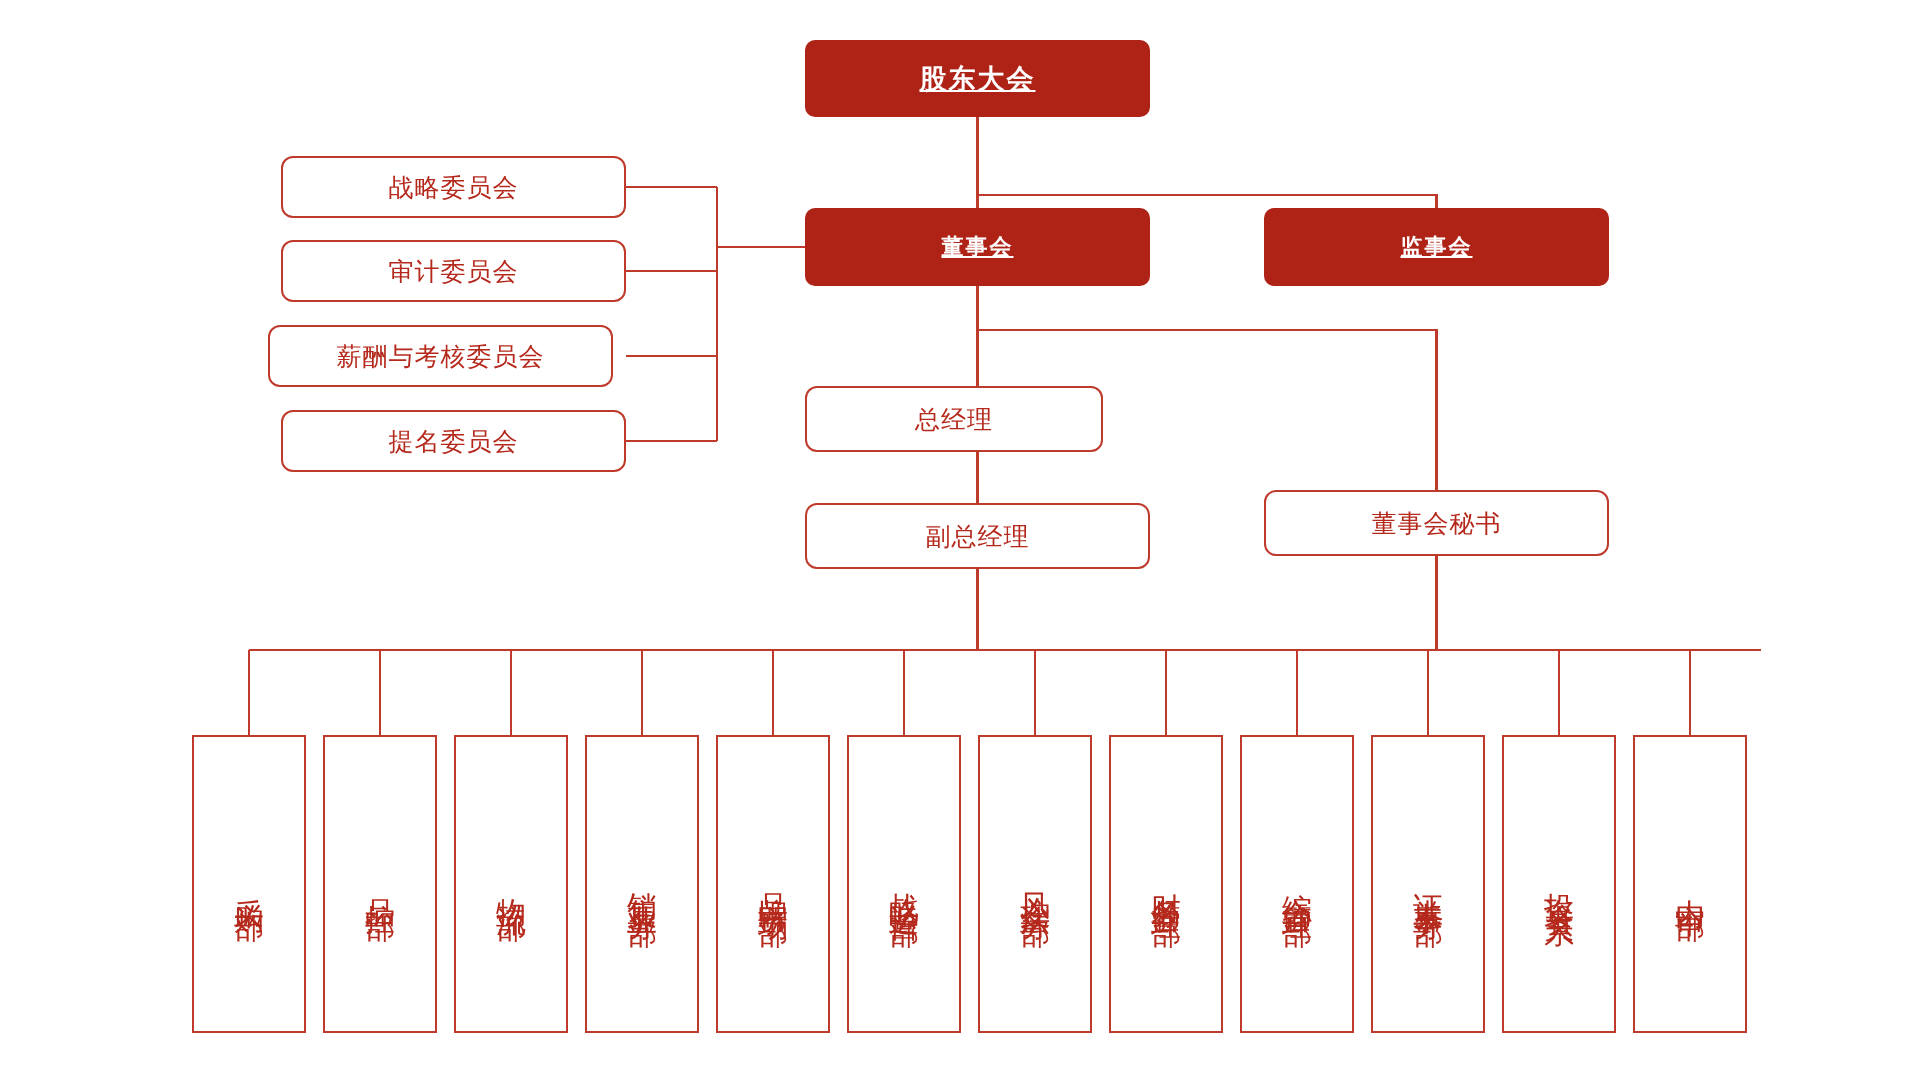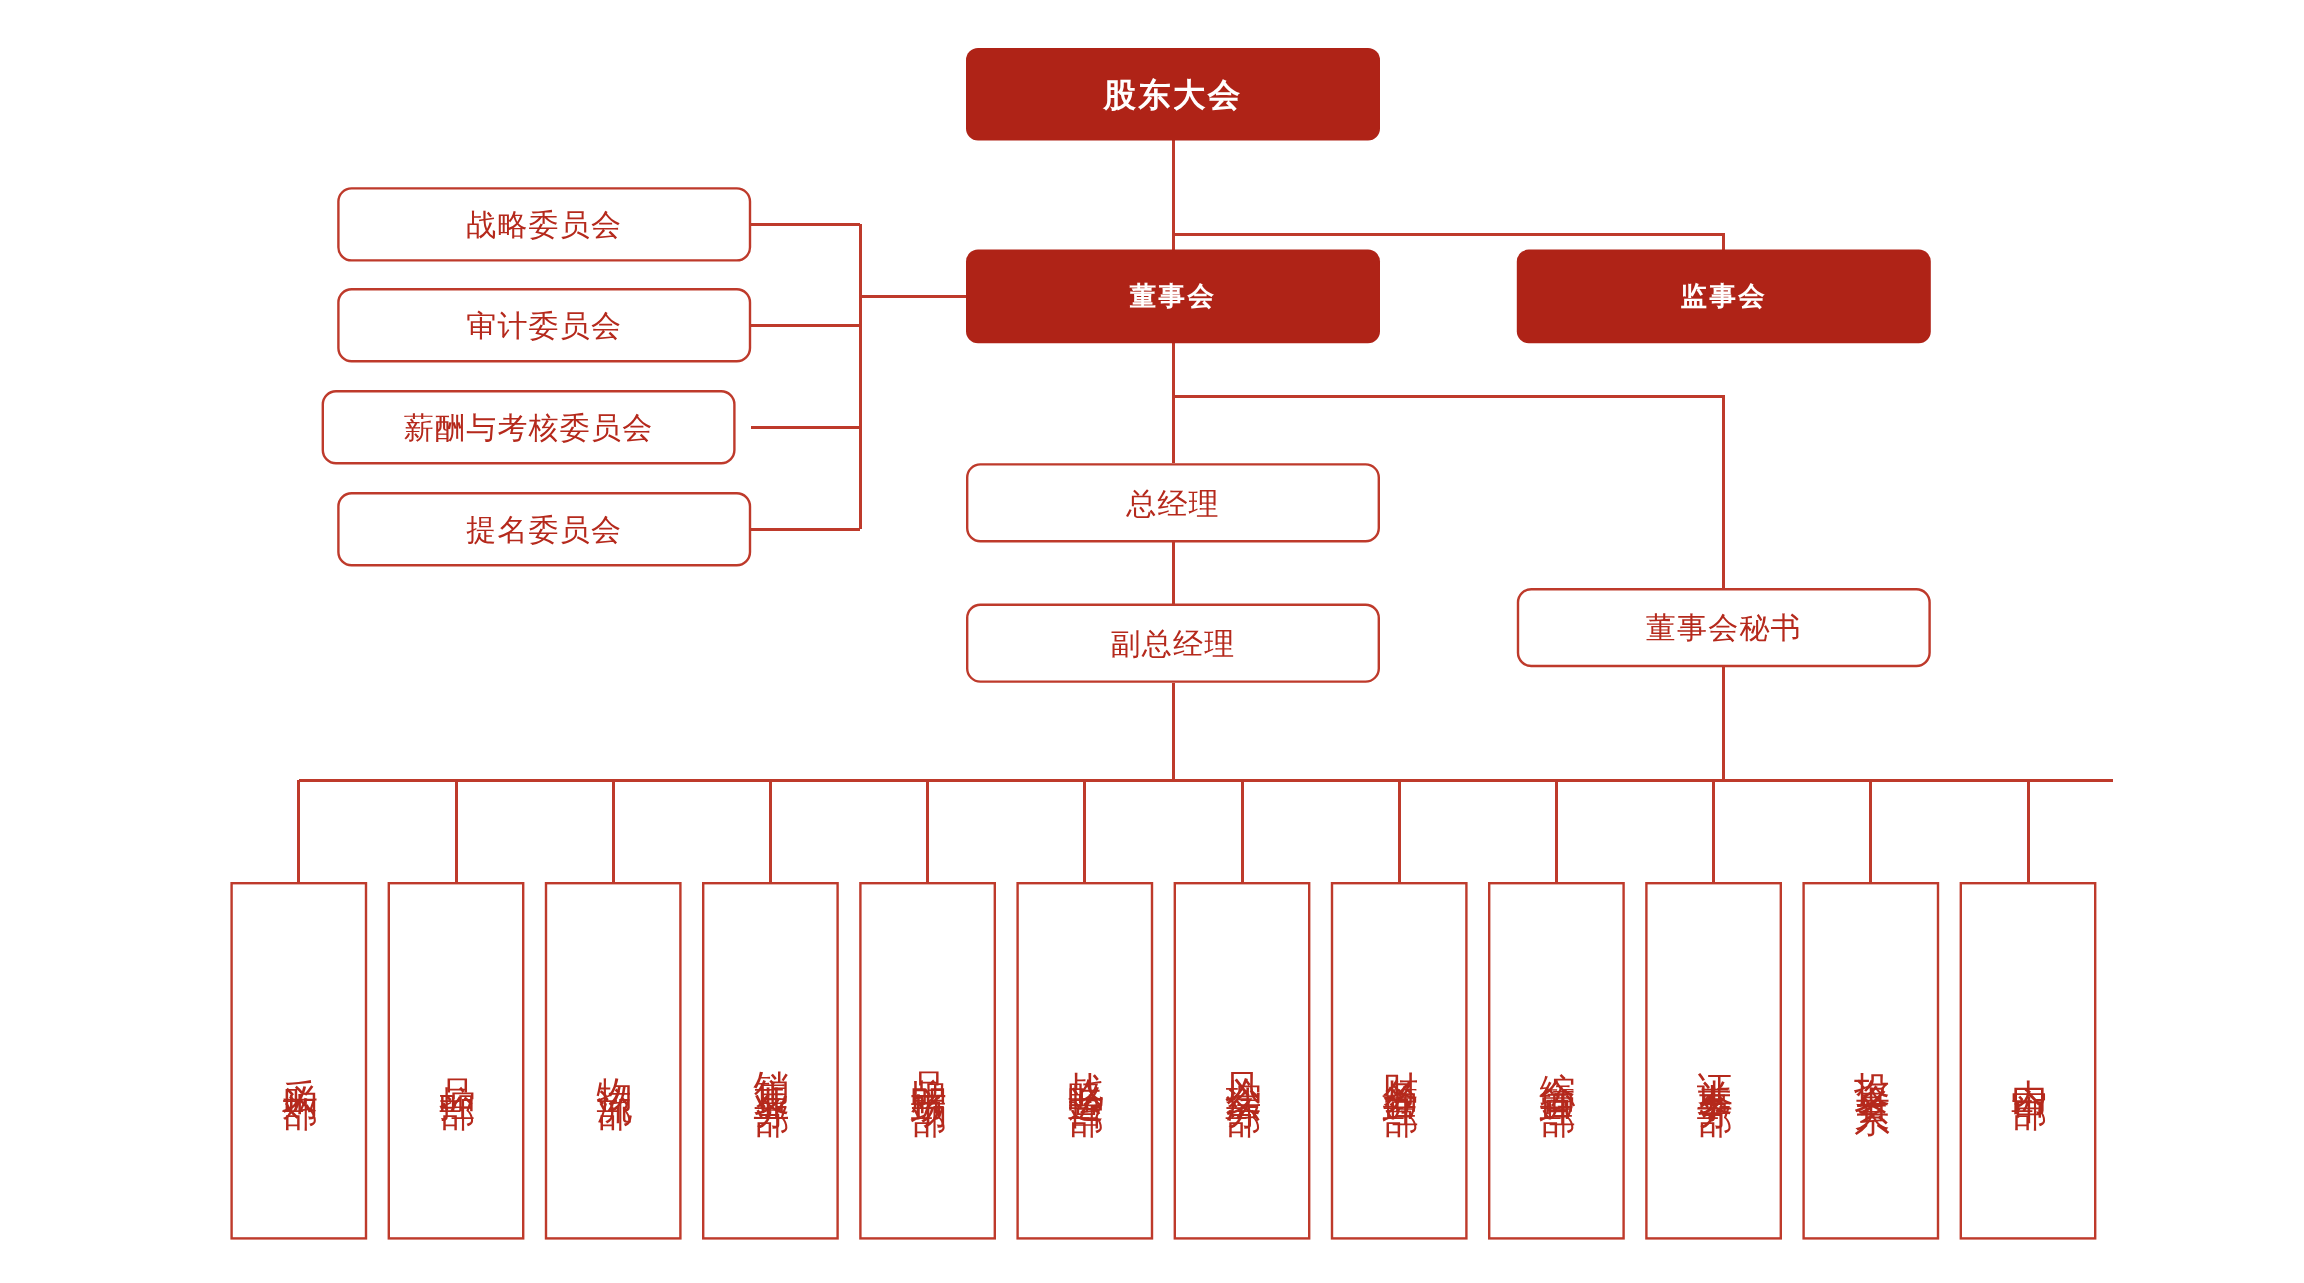--- a/index.html
+++ b/index.html
@@ -34,20 +34,21 @@
     justify-content: center;
     text-align: center;
   }
   
   .node.filled {
     background: #AF2317;
     color: #ffffff;
     border-radius: 10px;
     font-weight: bold;
     letter-spacing: 2px;
+    text-decoration: underline;
   }
   
   .node.outlined {
     background: #ffffff;
     color: #B5291C;
     border: 2px solid #BE3A2B;
     border-radius: 12px;
     letter-spacing: 1px;
   }
   
@@ -138,21 +139,21 @@
   </div>
 
   <div class="node outlined t-cm" style="left:268px; top:325px; width:345px; height:62px;">
     <span>薪酬与考核委员会</span>
   </div>
 
   <div class="node outlined t-cm" style="left:281px; top:410px; width:345px; height:62px;">
     <span>提名委员会</span>
   </div>
 
-  <div class="node outlined t-mg" style="left:805px; top:386px; width:345px; height:66px;">
+  <div class="node outlined t-mg" style="left:805px; top:386px; width:298px; height:66px;">
     <span>总经理</span>
   </div>
 
   <div class="node outlined t-mg" style="left:805px; top:503px; width:345px; height:66px;">
     <span>副总经理</span>
   </div>
 
   <div class="node outlined t-mg" style="left:1264px; top:490px; width:345px; height:66px;">
     <span>董事会秘书</span>
   </div>

